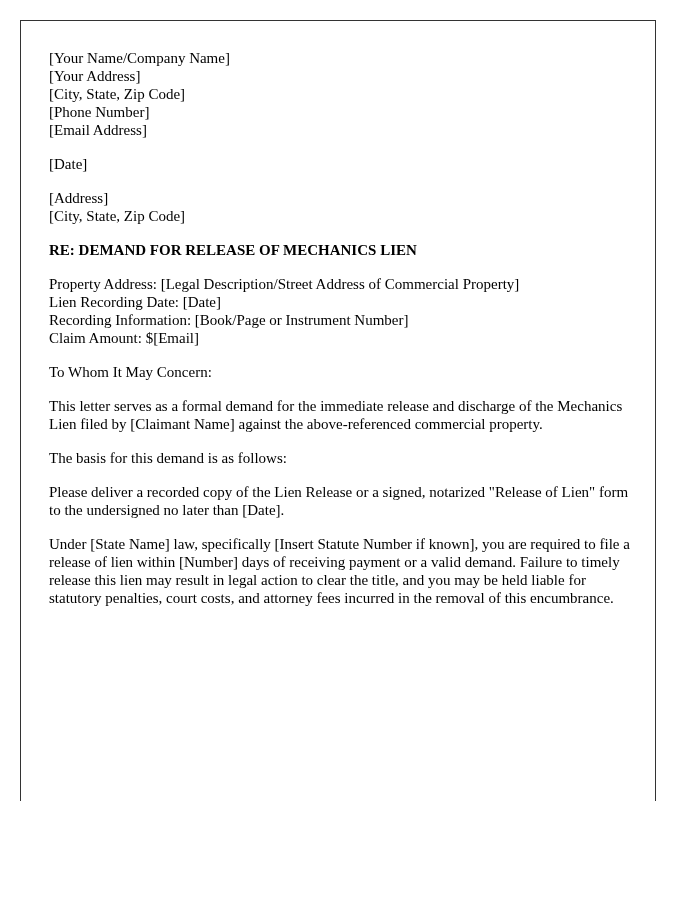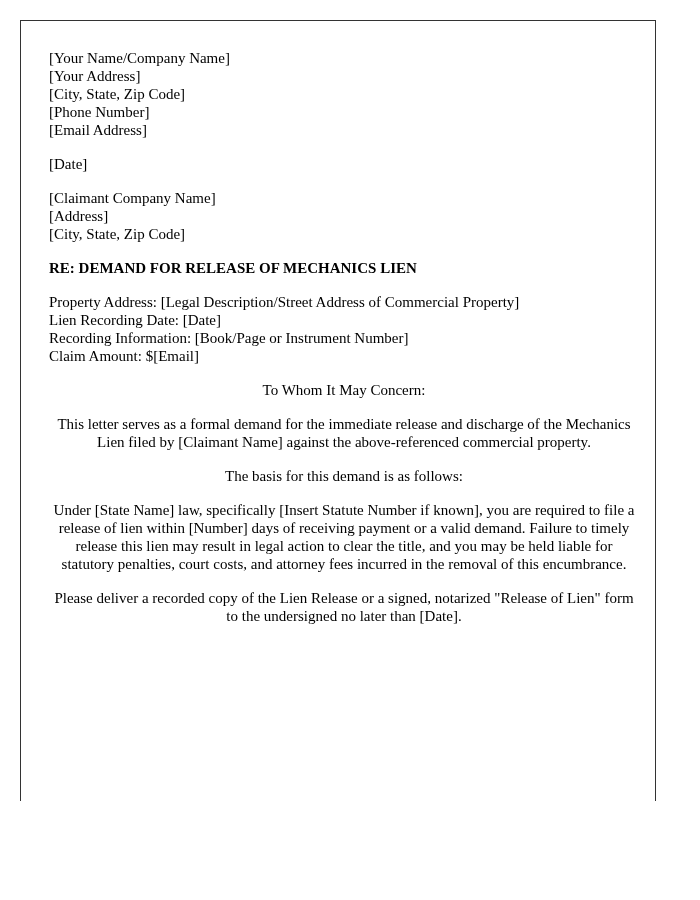--- a/index.html
+++ b/index.html
@@ -41,21 +41,20 @@
     .line {
       display: block;
       white-space: nowrap;
     }
     .subject {
       font-weight: bold;
       margin: 0 0 16px 0;
     }
     p {
       margin: 0 0 16px 0;
-      text-align: center;
     }
   </style>
 </head>
 <body>
 
 <div class="page">
   <div class="content">
 
     <div class="block">
       <span class="line">[Your Name/Company Name]</span>
@@ -63,35 +62,34 @@
       <span class="line">[City, State, Zip Code]</span>
       <span class="line">[Phone Number]</span>
       <span class="line">[Email Address]</span>
     </div>
 
     <div class="block">
       <span class="line">[Date]</span>
     </div>
 
     <div class="block">
-      <span class="line">[Claimant Company Name]</span>
       <span class="line">[Address]</span>
       <span class="line">[City, State, Zip Code]</span>
     </div>
 
     <div class="subject">RE: DEMAND FOR RELEASE OF MECHANICS LIEN</div>
 
     <div class="block">
       <span class="line">Property Address: [Legal Description/Street Address of Commercial Property]</span>
       <span class="line">Lien Recording Date: [Date]</span>
       <span class="line">Recording Information: [Book/Page or Instrument Number]</span>
       <span class="line">Claim Amount: $[Email]</span>
     </div>
 
     <p>To Whom It May Concern:</p>
 
     <p>This letter serves as a formal demand for the immediate release and discharge of the Mechanics Lien filed by [Claimant Name] against the above-referenced commercial property.</p>
     <p>The basis for this demand is as follows:</p>
+    <p>Please deliver a recorded copy of the Lien Release or a signed, notarized "Release of Lien" form to the undersigned no later than [Date].</p>
     <p>Under [State Name] law, specifically [Insert Statute Number if known], you are required to file a release of lien within [Number] days of receiving payment or a valid demand. Failure to timely release this lien may result in legal action to clear the title, and you may be held liable for statutory penalties, court costs, and attorney fees incurred in the removal of this encumbrance.</p>
-    <p>Please deliver a recorded copy of the Lien Release or a signed, notarized "Release of Lien" form to the undersigned no later than [Date].</p>
 
   </div>
 </div>
 
 </body></html>

